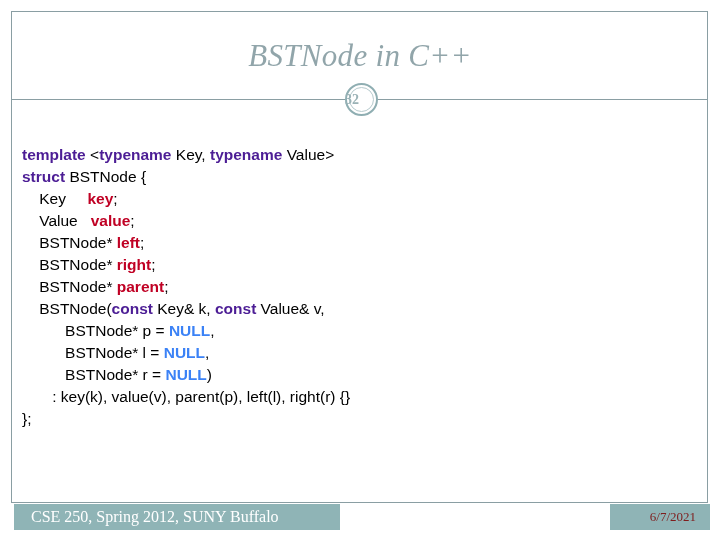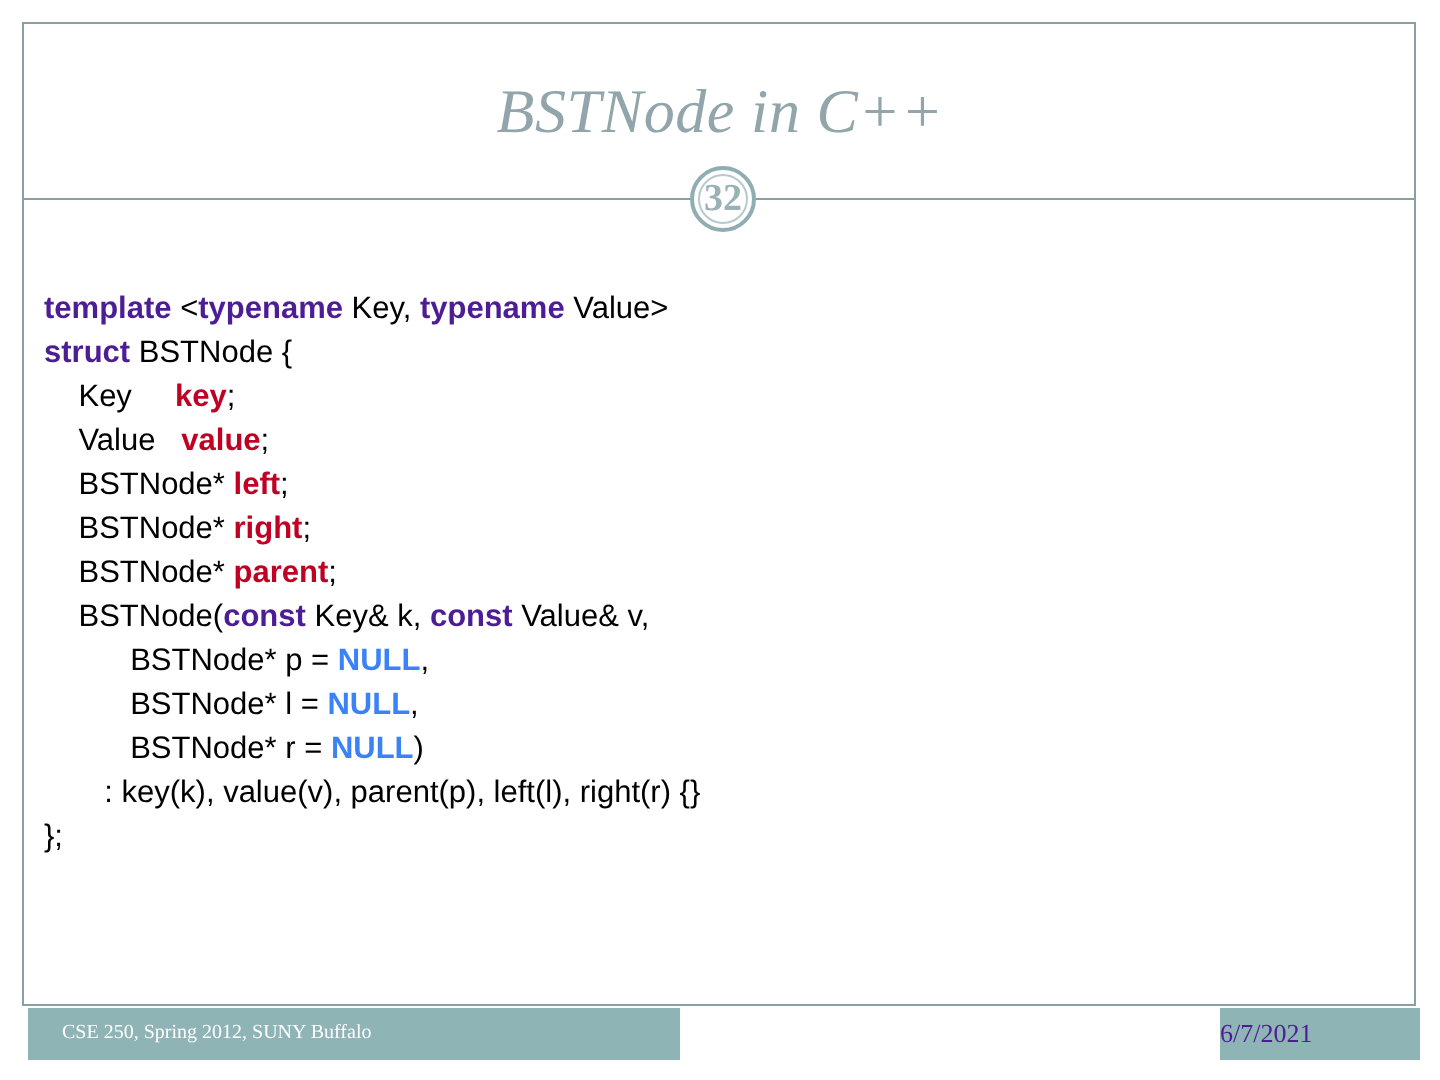--- a/index.html
+++ b/index.html
@@ -66,23 +66,23 @@
     width:25px; height:25px;
     border-radius:50%;
     border:1px solid #b6cacd;
     background:#ffffff;
   }
   .medallion .pagenum {
     position:absolute;
     left:0; top:0;
     width:33px; height:33px;
     line-height:33px;
-    text-align:center;
+    text-align:left;
     font-family:"Liberation Serif", serif;
-    font-size:19px;
+    font-size:14px;
     color:#9ab2b6;
     font-weight:bold;
   }
 
   
   .code {
     position:absolute;
     left:22px; top:144px;
     width:660px;
     font-family:"Liberation Sans", sans-serif;
@@ -102,38 +102,38 @@
     position:absolute;
     left:14px; top:504px;
     width:326px; height:26px;
     background:#8fb4b6;
   }
   .footer-left .txt {
     position:absolute;
     left:17px; top:0;
     height:26px; line-height:26px;
     font-family:"Liberation Serif", serif;
-    font-size:10px;
+    font-size:16px;
     color:#ffffff;
     white-space:nowrap;
   }
   .footer-right {
     position:absolute;
     left:610px; top:504px;
     width:100px; height:26px;
     background:#8fb4b6;
   }
   .footer-right .txt {
     position:absolute;
     left:0; top:0;
     width:86px; height:24px; line-height:26px;
-    text-align:left;
+    text-align:right;
     font-family:"Liberation Serif", serif;
     font-size:13px;
-    color:#4c1d95;
+    color:#7f1d1d;
     white-space:nowrap;
   }
 </style>
 </head>
 <body>
 
 <div id="slide">
 
   <div class="frame-box"></div>
   <div class="frame-hline"></div>

